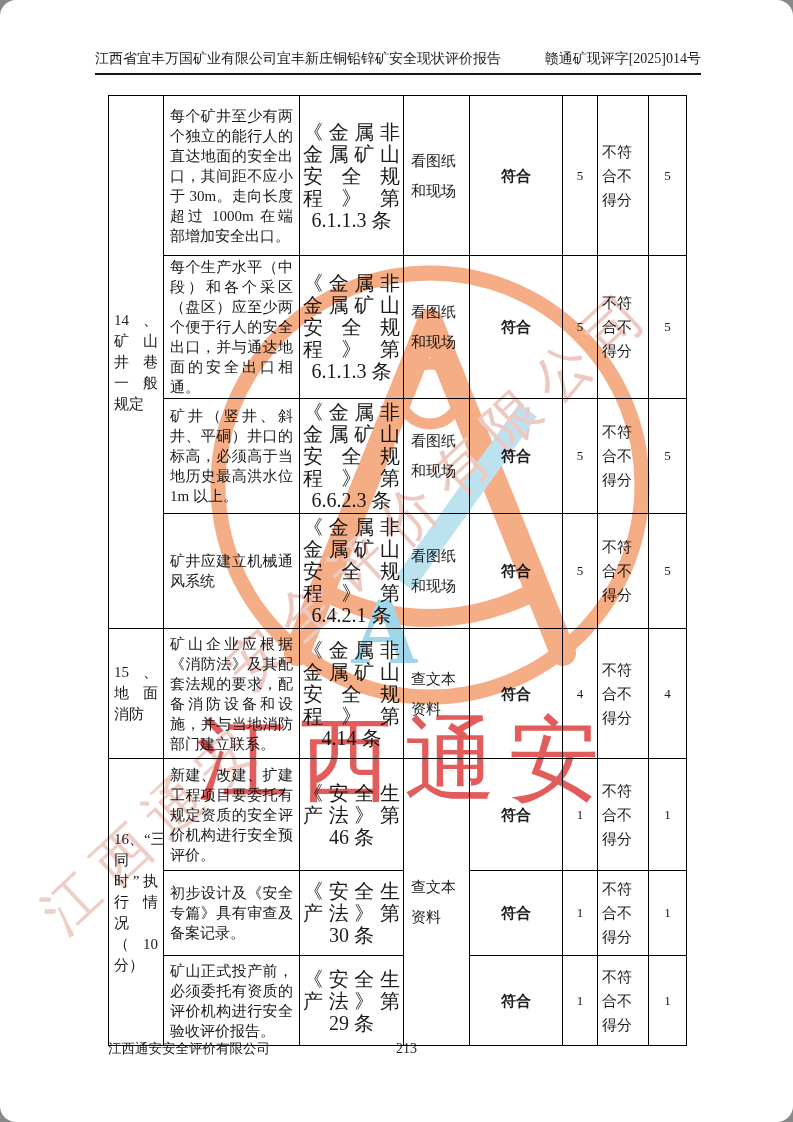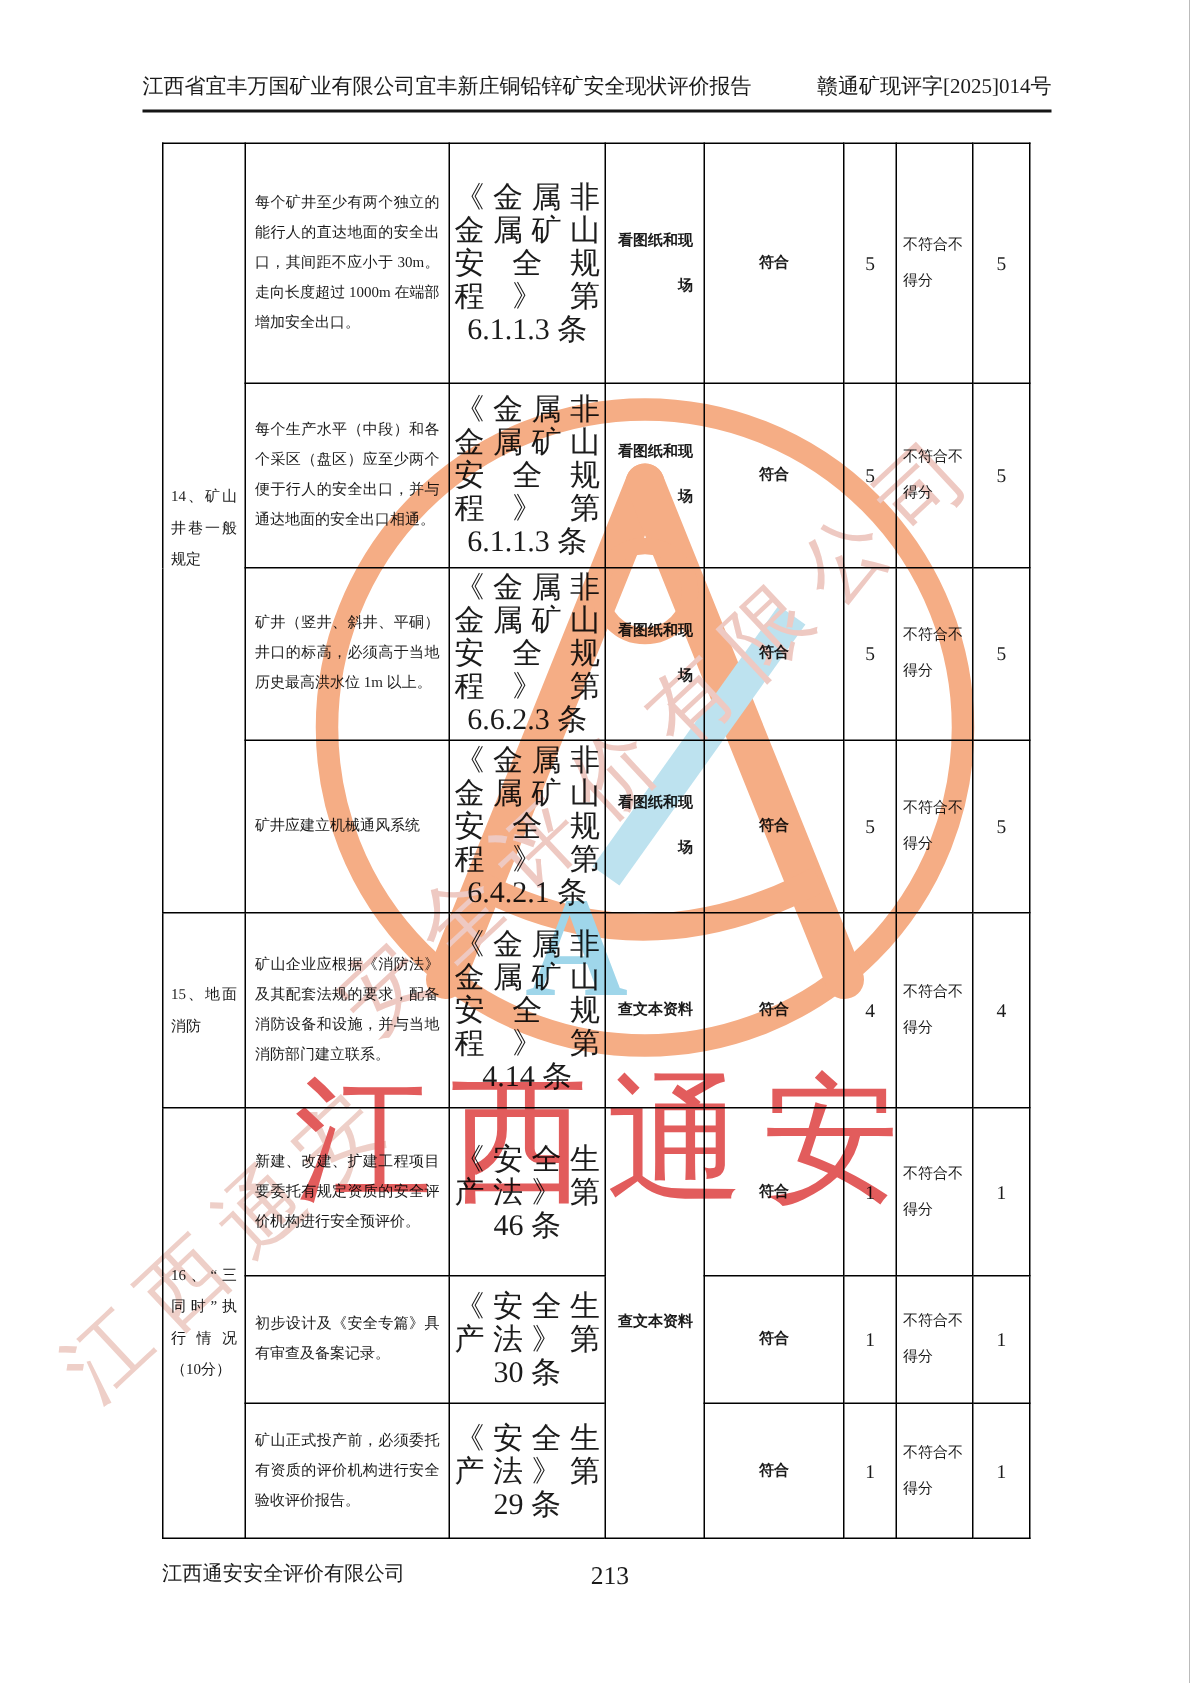--- a/index.html
+++ b/index.html
@@ -4,41 +4,42 @@
 <style>
   html,body{margin:0;padding:0;background:#888;}
   .page{
     position:relative;
     width:793px;height:1122px;
     margin:0 auto;
     background:#ffffff;
     overflow:hidden;
     font-family:"Liberation Serif","DejaVu Serif",serif;
     color:#1b1b1b;
+    border-radius:16px;
   }
   
   .hdr{
     position:absolute;left:95px;top:50px;width:606px;
     display:flex;justify-content:space-between;align-items:flex-end;
     font-size:14px;line-height:18px;
     border-bottom:2px solid #151515;
     padding-bottom:5px;
   }
   .hdr .hr{white-space:nowrap;margin-left:29px;}
   
   .ftr-co{position:absolute;left:108px;top:1040px;font-size:13.5px;}
-  .ftr-pg{position:absolute;left:0;right:0;top:1041px;text-align:center;font-size:17px;padding-left:20px;}
+  .ftr-pg{position:absolute;left:0;right:0;top:1041px;text-align:center;font-size:14px;padding-left:20px;}
   
   .tbl-wrap{position:absolute;left:108px;top:95px;z-index:2;}
   table{border-collapse:collapse;table-layout:fixed;width:578px;}
-  td{border:1px solid #000;vertical-align:middle;padding:0;overflow:hidden;font-size:10px;}
+  td{border:1px solid #000;vertical-align:middle;padding:0;overflow:hidden;font-size:15px;}
   .c-group{text-align:justify;text-justify:inter-character;padding:2px 5px;line-height:21px;}
   .c-item{text-align:justify;text-justify:inter-character;padding:1px 6px;line-height:20px;}
   .c-basis{font-size:20px;text-align:justify;text-align-last:center;text-justify:inter-character;padding:2px 3px;line-height:22px;}
-  .c-method{text-align:right;padding:0 7px;line-height:30px;font-weight:bold;}
+  .c-method{text-align:left;padding:0 7px;line-height:30px;}
   .c-result{text-align:center;padding:0 4px;line-height:24px;font-weight:bold;}
   .c-std{text-align:center;font-size:13px;}
   .c-rule{padding:0 4px;line-height:24px;}
   .c-score{text-align:center;font-size:13px;}
   
   .wm-layer{
     position:absolute;inset:0;z-index:5;
     mix-blend-mode:multiply;
     pointer-events:none;
   }

